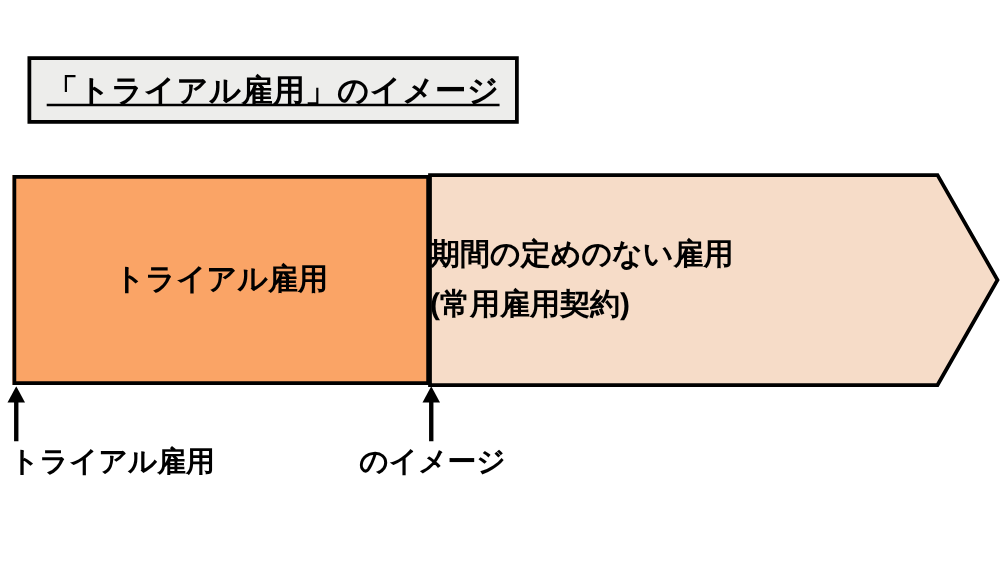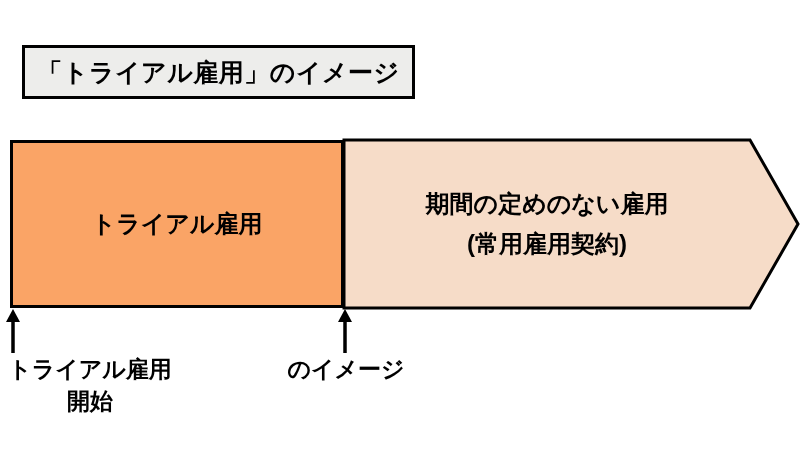--- a/index.html
+++ b/index.html
@@ -27,20 +27,21 @@
     height: 54px;
     box-sizing: border-box;
     border: 3px solid #000;
     display: flex;
     align-items: center;
     justify-content: center;
     font-size: 25px;
     font-weight: bold;
     letter-spacing: 0.5px;
     color: #000;
+    text-decoration: underline;
   }
   .trial-rect {
     position: absolute;
     left: 10px;
     top: 140px;
     width: 334px;
     height: 168px;
     box-sizing: border-box;
     border: 3px solid #000;
     display: flex;
@@ -59,21 +60,21 @@
     top: 138px;
   }
   .pentagon-label {
     position: absolute;
     left: 344px;
     top: 140px;
     width: 406px;
     height: 168px;
     display: flex;
     flex-direction: column;
-    align-items: center;
+    align-items: flex-start;
     justify-content: center;
     text-align: center;
     font-size: 24px;
     font-weight: bold;
     line-height: 40px;
     color: #000;
   }
   .marker-arrow {
     position: absolute;
     width: 22px;
@@ -114,21 +115,20 @@
     <div>期間の定めのない雇用</div>
     <div>(常用雇用契約)</div>
   </div>
 
   <svg class="marker-arrow first" width="22" height="46" viewBox="0 0 22 46">
     <line x1="11" y1="44" x2="11" y2="10" stroke="#000000" stroke-width="3.5"></line>
     <polygon points="11,0 4,13 18,13" fill="#000000"></polygon>
   </svg>
   <div class="marker-label first">
     <div>トライアル雇用</div>
-    <div>開始</div>
   </div>
 
   <svg class="marker-arrow second" width="22" height="46" viewBox="0 0 22 46">
     <line x1="11" y1="44" x2="11" y2="10" stroke="#000000" stroke-width="3.5"></line>
     <polygon points="11,0 4,13 18,13" fill="#000000"></polygon>
   </svg>
   <div class="marker-label second">
     <div>のイメージ</div>
   </div>
 

